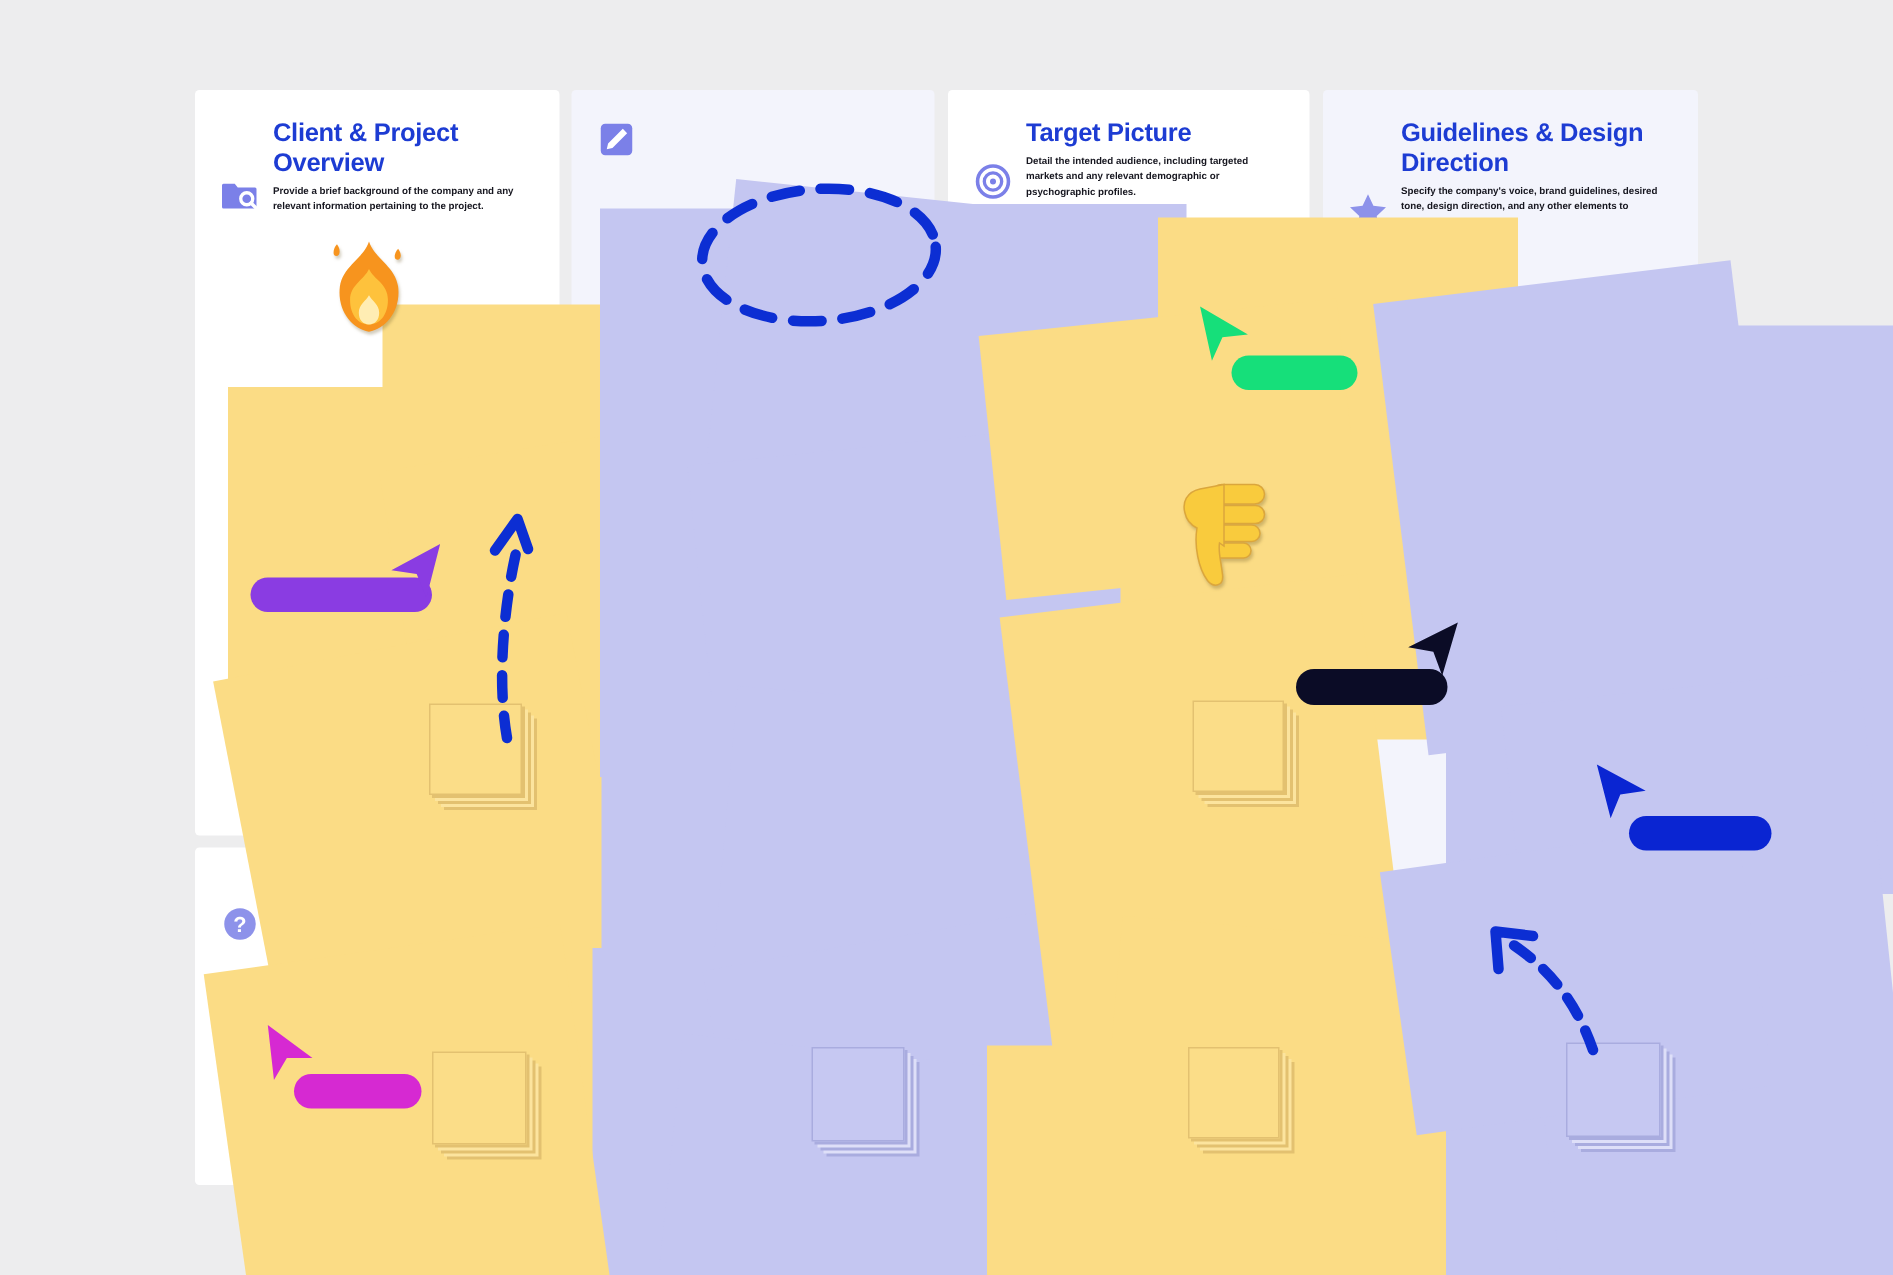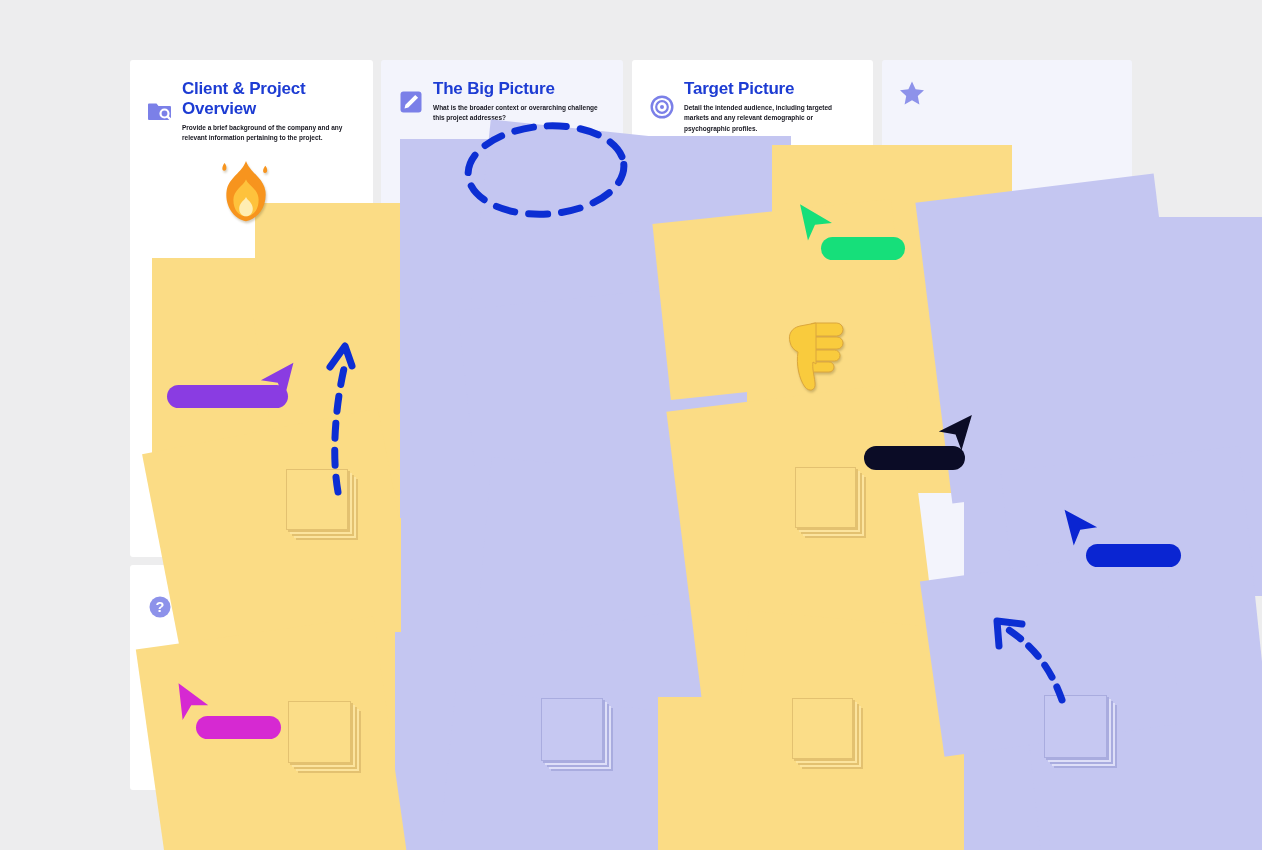--- a/index.html
+++ b/index.html
@@ -5,21 +5,21 @@
   html,body{margin:0;padding:0;}
   body{
     width:1262px;height:850px;position:relative;overflow:hidden;
     background:#ededee;
     font-family:"Liberation Sans",sans-serif;
   }
   #board{position:absolute;left:0;top:0;width:1262px;height:850px;}
   .panel{position:absolute;border-radius:3px;z-index:1;}
   .panel.white{background:#ffffff;}
   .panel.tint{background:#f3f4fc;}
-  .ph{display:flex;gap:9px;padding:19px 16px 0 17px;align-items:center;}
+  .ph{display:flex;gap:9px;padding:19px 16px 0 17px;align-items:flex-end;}
   .icn{width:26px;height:26px;flex:none;margin-top:1px;}
   .icn svg{display:block;width:100%;height:100%;}
   .tx{min-width:0;}
   .title{font-size:17px;font-weight:bold;color:#1d3cd3;line-height:1.18;letter-spacing:-0.2px;}
   .desc{font-size:6.5px;font-weight:bold;color:#16161f;line-height:1.6;margin-top:4px;}
   .note{position:absolute;z-index:2;box-sizing:border-box;padding-left:11%;padding-right:8%;}
   .note.yellow{background:#fbdc85;}
   .note.purple{background:#c4c6f1;}
   .note .line{height:9px;border-radius:4.5px;margin-bottom:7px;}
   .note.yellow .line{background:#9593ac;}
@@ -72,24 +72,20 @@
   </div>
 
   <div class="panel tint" style="left:381px;top:60px;width:242px;height:165px">
     <div class="ph">
       <span class="icn">
         <svg viewBox="0 0 26 26">
             <rect x="2.5" y="2.5" width="21" height="21" rx="3" fill="#7b80e8"></rect>
             <path d="M6.5 19.5l.9-3.8 9.8-9.8 2.9 2.9-9.8 9.8-3.8.9z" fill="#ffffff"></path>
           </svg>
       </span>
-      <div class="tx">
-        <div class="title">The Big Picture</div>
-        <div class="desc">What is the broader context or overarching challenge this project addresses?</div>
-      </div>
     </div>
   </div>
 
   <div class="panel tint" style="left:381px;top:233px;width:242px;height:157px">
     <div class="ph">
       <span class="icn">
         <svg viewBox="0 0 26 26">
             <rect x="2.5" y="2.5" width="21" height="21" rx="3" fill="#7b80e8"></rect>
             <g stroke="#ffffff" stroke-width="1.7" fill="none" stroke-linecap="round" stroke-linejoin="round">
               <path d="M5.5 7.5l1.5 1.5 2.5-2.8"></path>
@@ -192,20 +188,24 @@
     </div>
   </div>
 
   <div class="panel tint" style="left:882px;top:60px;width:250px;height:730px">
     <div class="ph">
       <span class="icn">
         <svg viewBox="0 0 26 26">
             <polygon fill="#8d92ea" points="13,1.5 16.6,9.2 25,10.2 18.8,16 20.4,24.4 13,20.2 5.6,24.4 7.2,16 1,10.2 9.4,9.2"></polygon>
           </svg>
       </span>
+      <div class="tx">
+        <div class="title">Guidelines &amp; Design Direction</div>
+        <div class="desc">Specify the company's voice, brand guidelines, desired tone, design direction, and any other elements to consider.</div>
+      </div>
     </div>
   </div>
 
   <div class="emoji" style="left: 214px; top: 160px; width: 64px; height: 66px;">
     <svg viewBox="0 0 64 68">
       <path d="M32 1 C36 13 50 18 52 32 C54 48 44 61 32 63 C20 61 10 48 12 32 C14 18 28 13 32 1 Z" fill="#f7941e"></path>
       <path d="M32 20 C35 27 45 30 45 41 C45 52 39 58 32 58 C25 58 19 52 19 41 C19 31 29 27 32 20 Z" fill="#fec23c"></path>
       <path d="M32 38 C34 42 39 44 39 50 C39 55 36 58 32 58 C28 58 25 55 25 50 C25 44 30 42 32 38 Z" fill="#ffedb3"></path>
       <path d="M10 3 C12.5 6 12.5 11 9.5 11 C6.5 11 7.5 5.5 10 3 Z" fill="#f7941e"></path>
       <path d="M52 6 C54.5 9 54.5 13.5 51.5 13.5 C48.5 13.5 49.5 8.5 52 6 Z" fill="#f7941e"></path>

